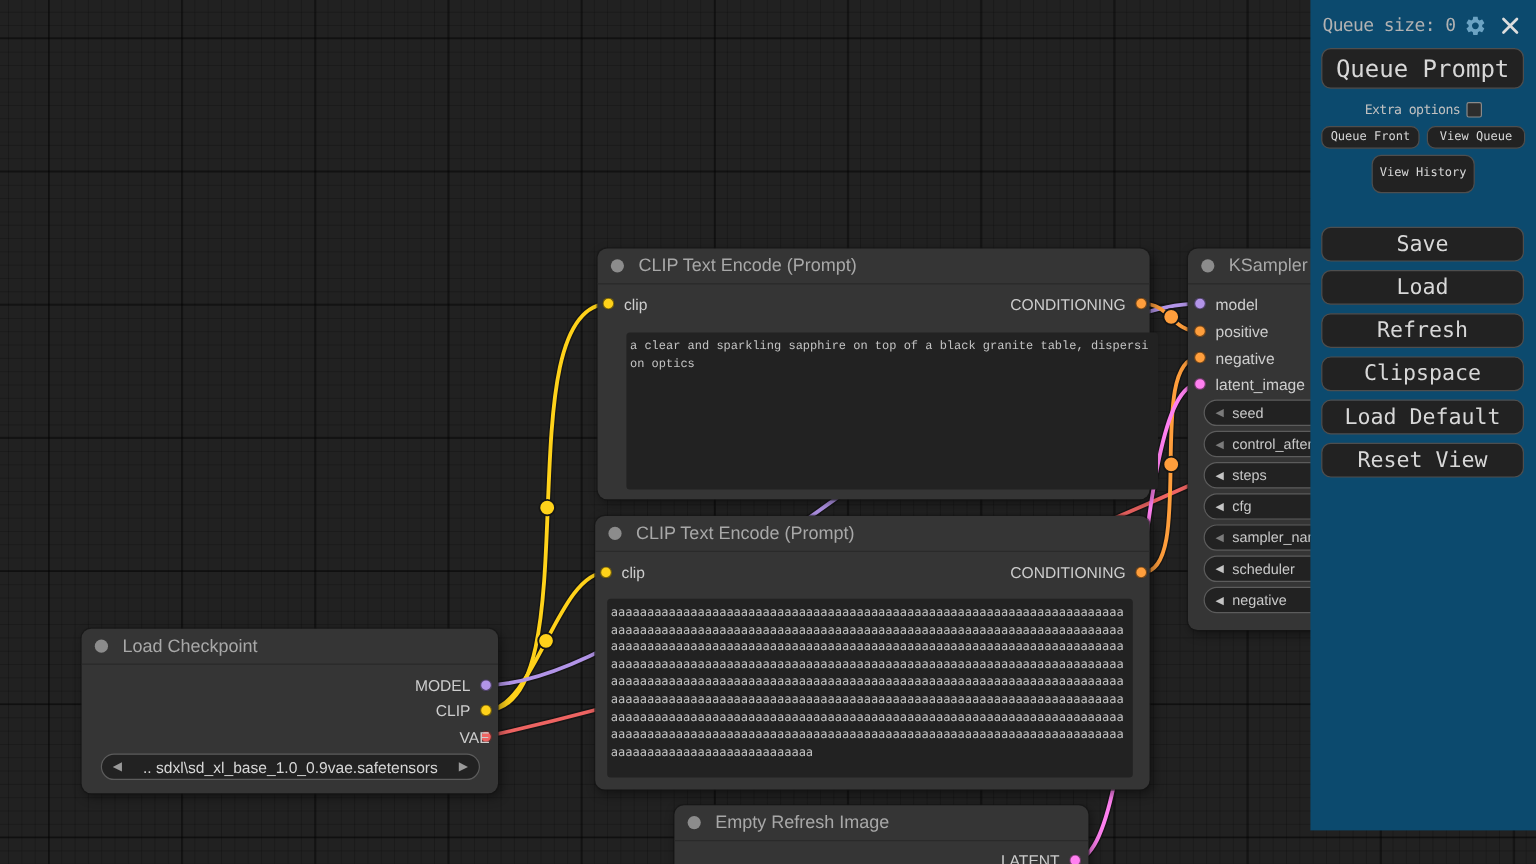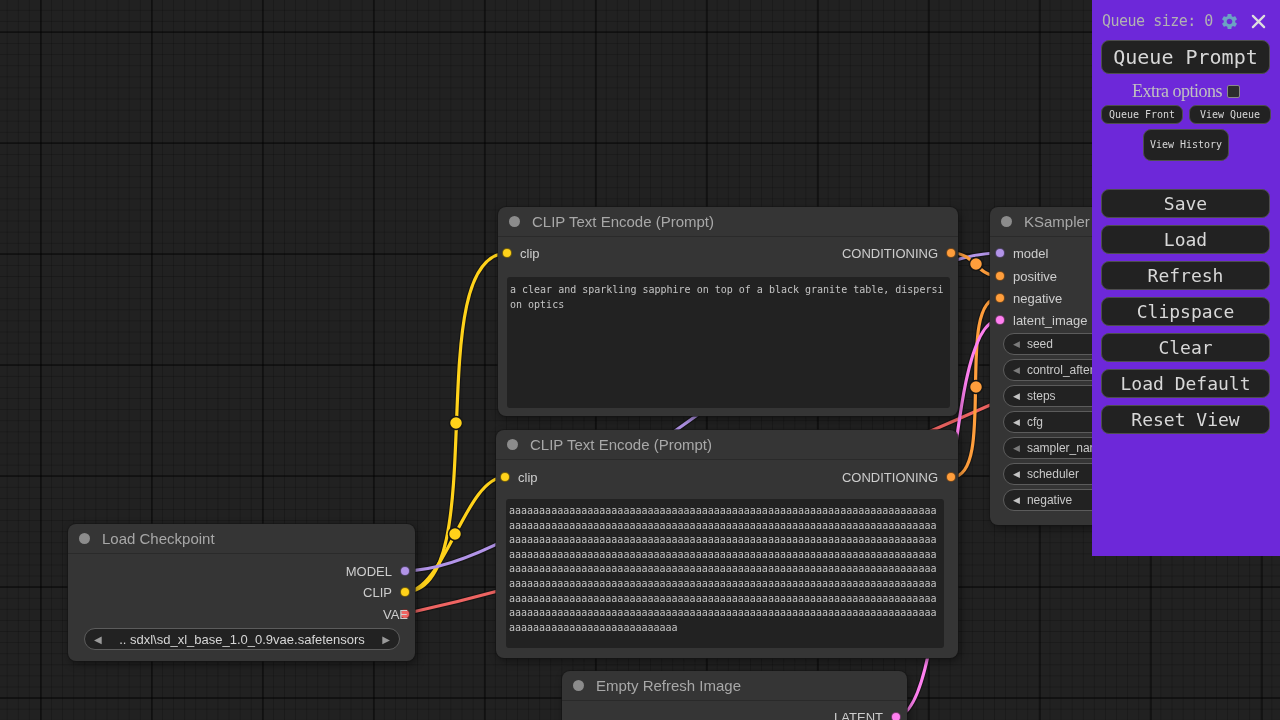--- a/index.html
+++ b/index.html
@@ -61,38 +61,38 @@
     position:absolute; height:22px; background:#222222;
     border:1px solid #5c5c5c; border-radius:11px;
     display:flex; align-items:center; color:#d6d6d6; font-size:13px;
     padding:0 9px; white-space:nowrap; overflow:hidden;
   }
   .combo .arr { font-size:10px; color:#9a9a9a; }
   .combo .val { flex:1; text-align:center; overflow:hidden; }
 
   
   #sidebar {
-    position:absolute; right:0; top:0; width:188px; height:556px; z-index:10;
-    background:#6d28d9; font-family:"DejaVu Sans Mono", monospace;
+    position:absolute; right:0; top:0; width:188px; height:692px; z-index:10;
+    background:#0c4a6e; font-family:"DejaVu Sans Mono", monospace;
     display:flex; flex-direction:column;
   }
   #queue-row { display:flex; align-items:center; height:24px; margin:9px 8px 0 10px; }
   #queue-size-text { color:#b2b2b2; font-size:15px; letter-spacing:-0.5px; }
   #gear { width:19px; height:19px; margin-left:7px; cursor:pointer; }
   #close-x { width:15px; height:15px; margin-left:12px; cursor:pointer; }
 
   .sbtn {
     background:#222222; border:1px solid #4e4e4e; border-radius:8px;
     color:#d8d8d8; font-family:"DejaVu Sans Mono", monospace;
     display:flex; align-items:center; justify-content:center; cursor:pointer;
   }
   #queue-prompt-btn { height:34px; margin:7px 10px 0 9px; font-size:20px;text-align:center; }
   #extra-options-row { display:flex; align-items:center; justify-content:center;
                        gap:5px; margin-top:10px; height:15px; }
-  #extra-options-label { color:#c0c0c0; font-size:18px; letter-spacing:-0.5px;font-family:Liberation Serif, serif; }
+  #extra-options-label { color:#c0c0c0; font-size:11px; letter-spacing:-0.5px; }
   #extra-options-checkbox { width:13px; height:13px; border:1px solid #8a8a8a;
                             border-radius:2px; background:#2d2d2d; cursor:pointer; }
   #small-btn-row { display:flex; margin:6px 9px 0 9px; gap:6px; }
   #small-btn-row .sbtn { flex:1; height:19px; font-size:10px; border-radius:7px; }
   #view-history-btn { width:86px; height:32px; margin:5px auto 0 auto;
                       font-size:10px; text-align:center; line-height:1.25; }
   #menu-buttons { margin-top:28px; }
   #menu-buttons .sbtn { height:29px; margin:0 10px 7px 9px; font-size:18px; }
 </style>
 </head>
@@ -126,21 +126,21 @@
 
   <div class="node" style="left:498px; top:207px; width:460px; height:209px;">
     <div class="node-header">
       <span class="hdot" style="background-color: rgb(140, 140, 140);"></span>
       <span>CLIP Text Encode (Prompt)</span>
     </div>
     <span class="sdot" style="left: 4px; top: 41px; background-color: rgb(255, 210, 26);"></span>
     <span class="slot-label" style="left:22px; top:39px;">clip</span>
     <span class="sdot" style="right: 2px; top: 41px; background-color: rgb(255, 158, 60);"></span>
     <span class="slot-label out" style="right:20px; top:39px;">CONDITIONING</span>
-    <div class="textwidget" id="ta-pos" style="left:9px; top:70px; width:443px; height:131px;">a clear and sparkling sapphire on top of a black granite table, dispersion optics</div>
+    <div class="textwidget" id="ta-pos" style="left:24px; top:70px; width:443px; height:131px;font-family:Liberation Mono, monospace;">a clear and sparkling sapphire on top of a black granite table, dispersion optics</div>
   </div>
 
   <div class="node" style="left:496px; top:430px; width:462px; height:228px;">
     <div class="node-header">
       <span class="hdot" style="background-color: rgb(140, 140, 140);"></span>
       <span>CLIP Text Encode (Prompt)</span>
     </div>
     <span class="sdot" style="left: 4px; top: 42px; background-color: rgb(255, 210, 26);"></span>
     <span class="slot-label" style="left:22px; top:40px;">clip</span>
     <span class="sdot" style="right: 2px; top: 42px; background-color: rgb(255, 158, 60);"></span>
@@ -244,17 +244,16 @@
     <div class="sbtn">View Queue</div>
   </div>
 
   <div class="sbtn" id="view-history-btn">View History</div>
 
   <div id="menu-buttons">
     <div class="sbtn">Save</div>
     <div class="sbtn">Load</div>
     <div class="sbtn">Refresh</div>
     <div class="sbtn">Clipspace</div>
-    <div class="sbtn">Clear</div>
     <div class="sbtn">Load Default</div>
     <div class="sbtn">Reset View</div>
   </div>
 </div>
 
 </body></html>

